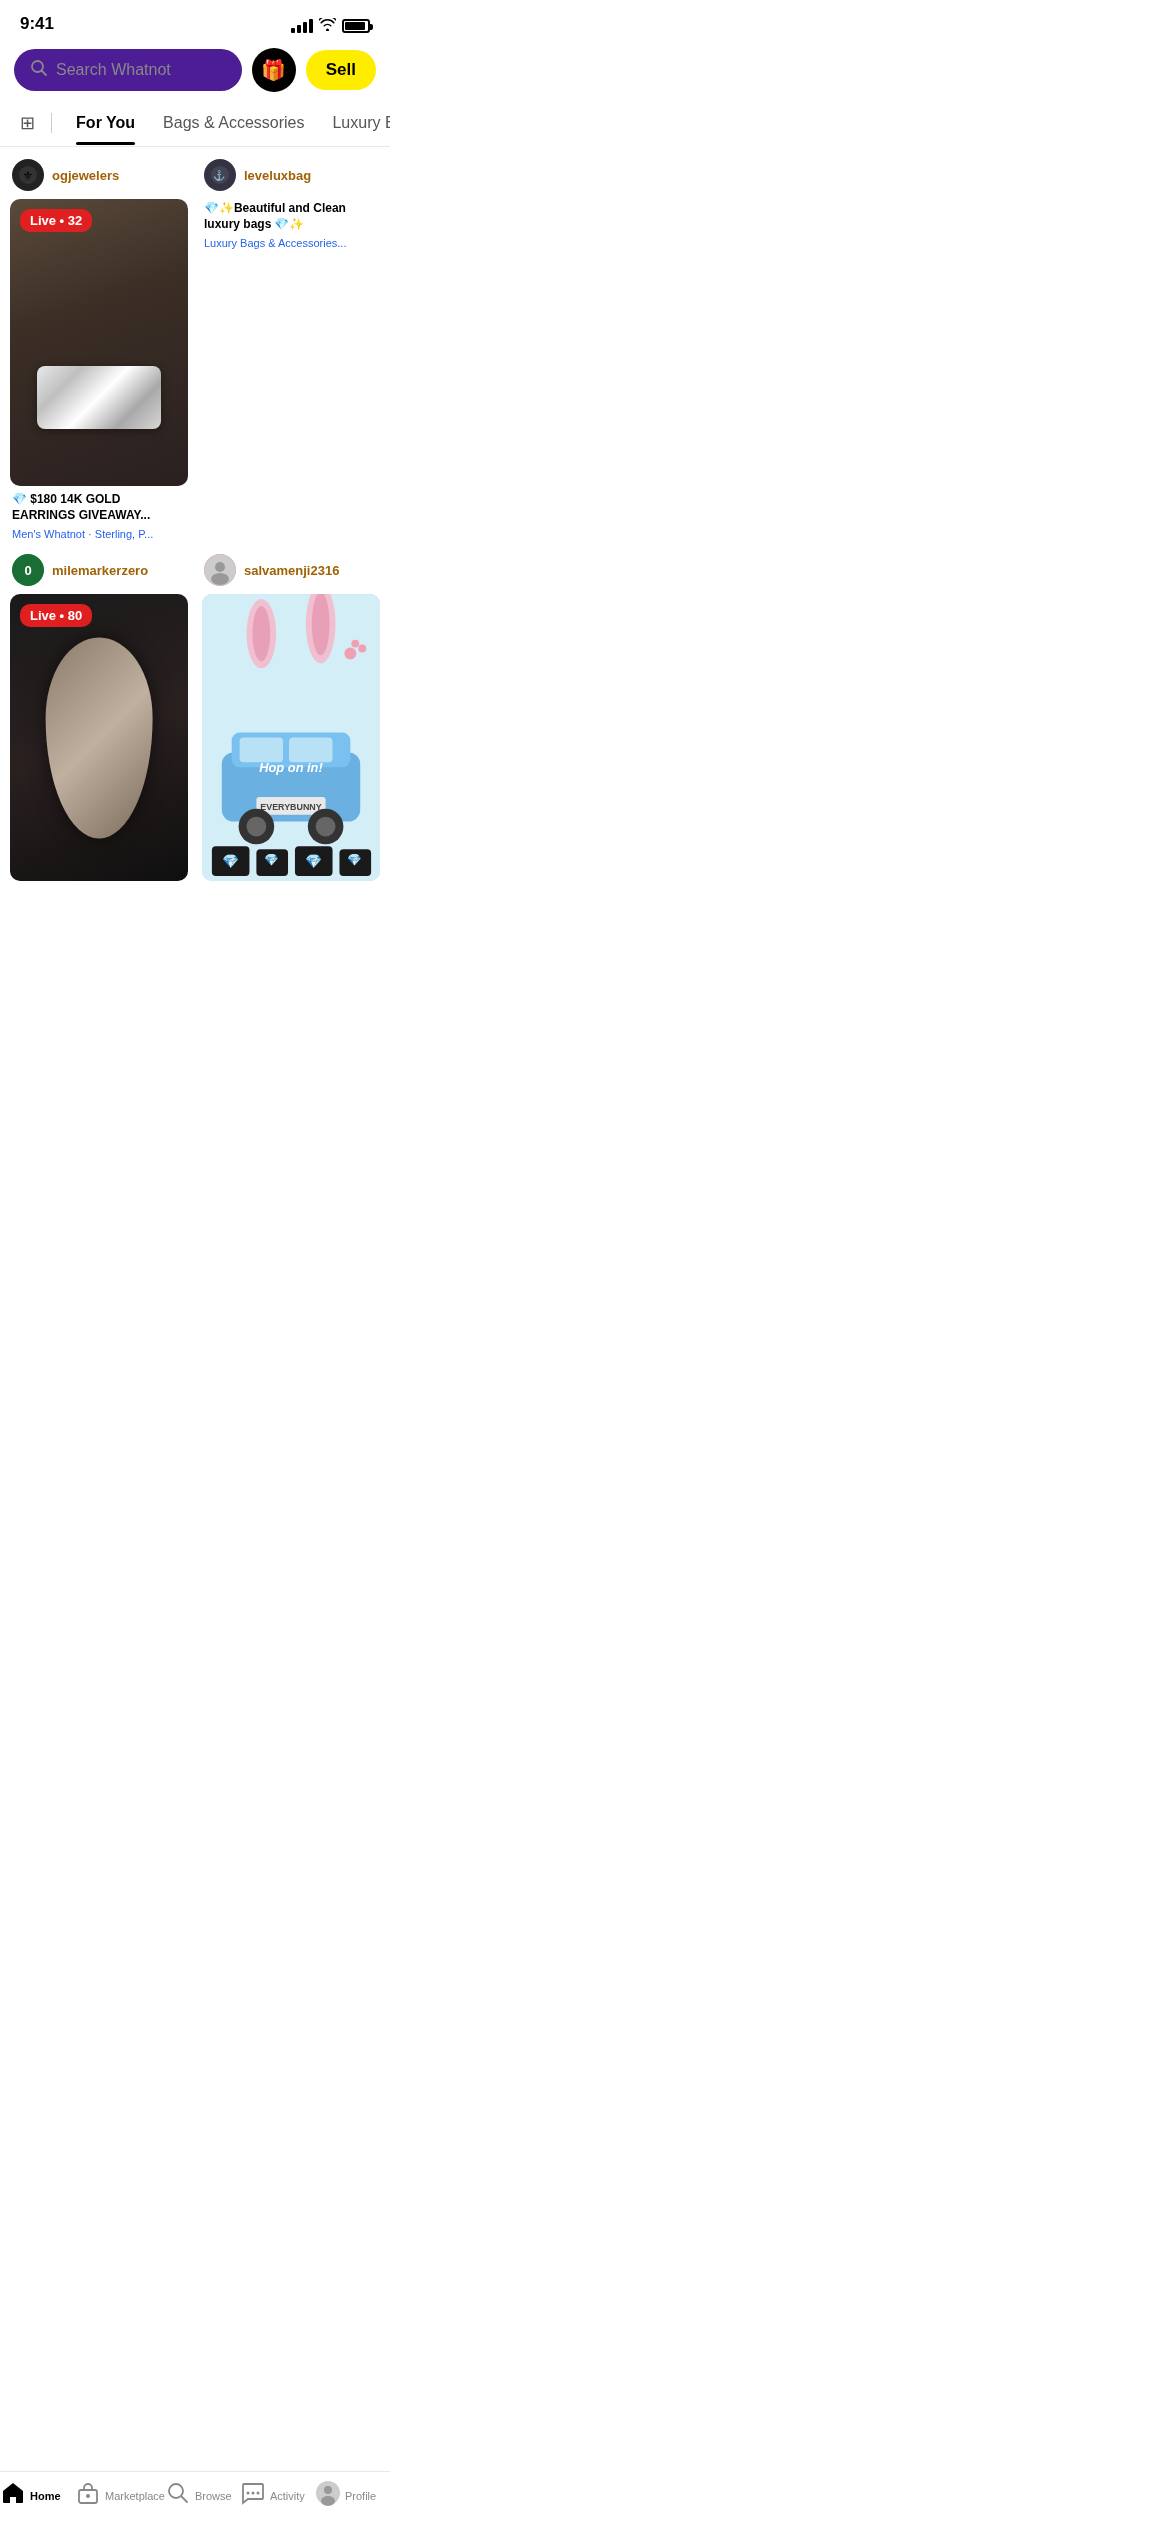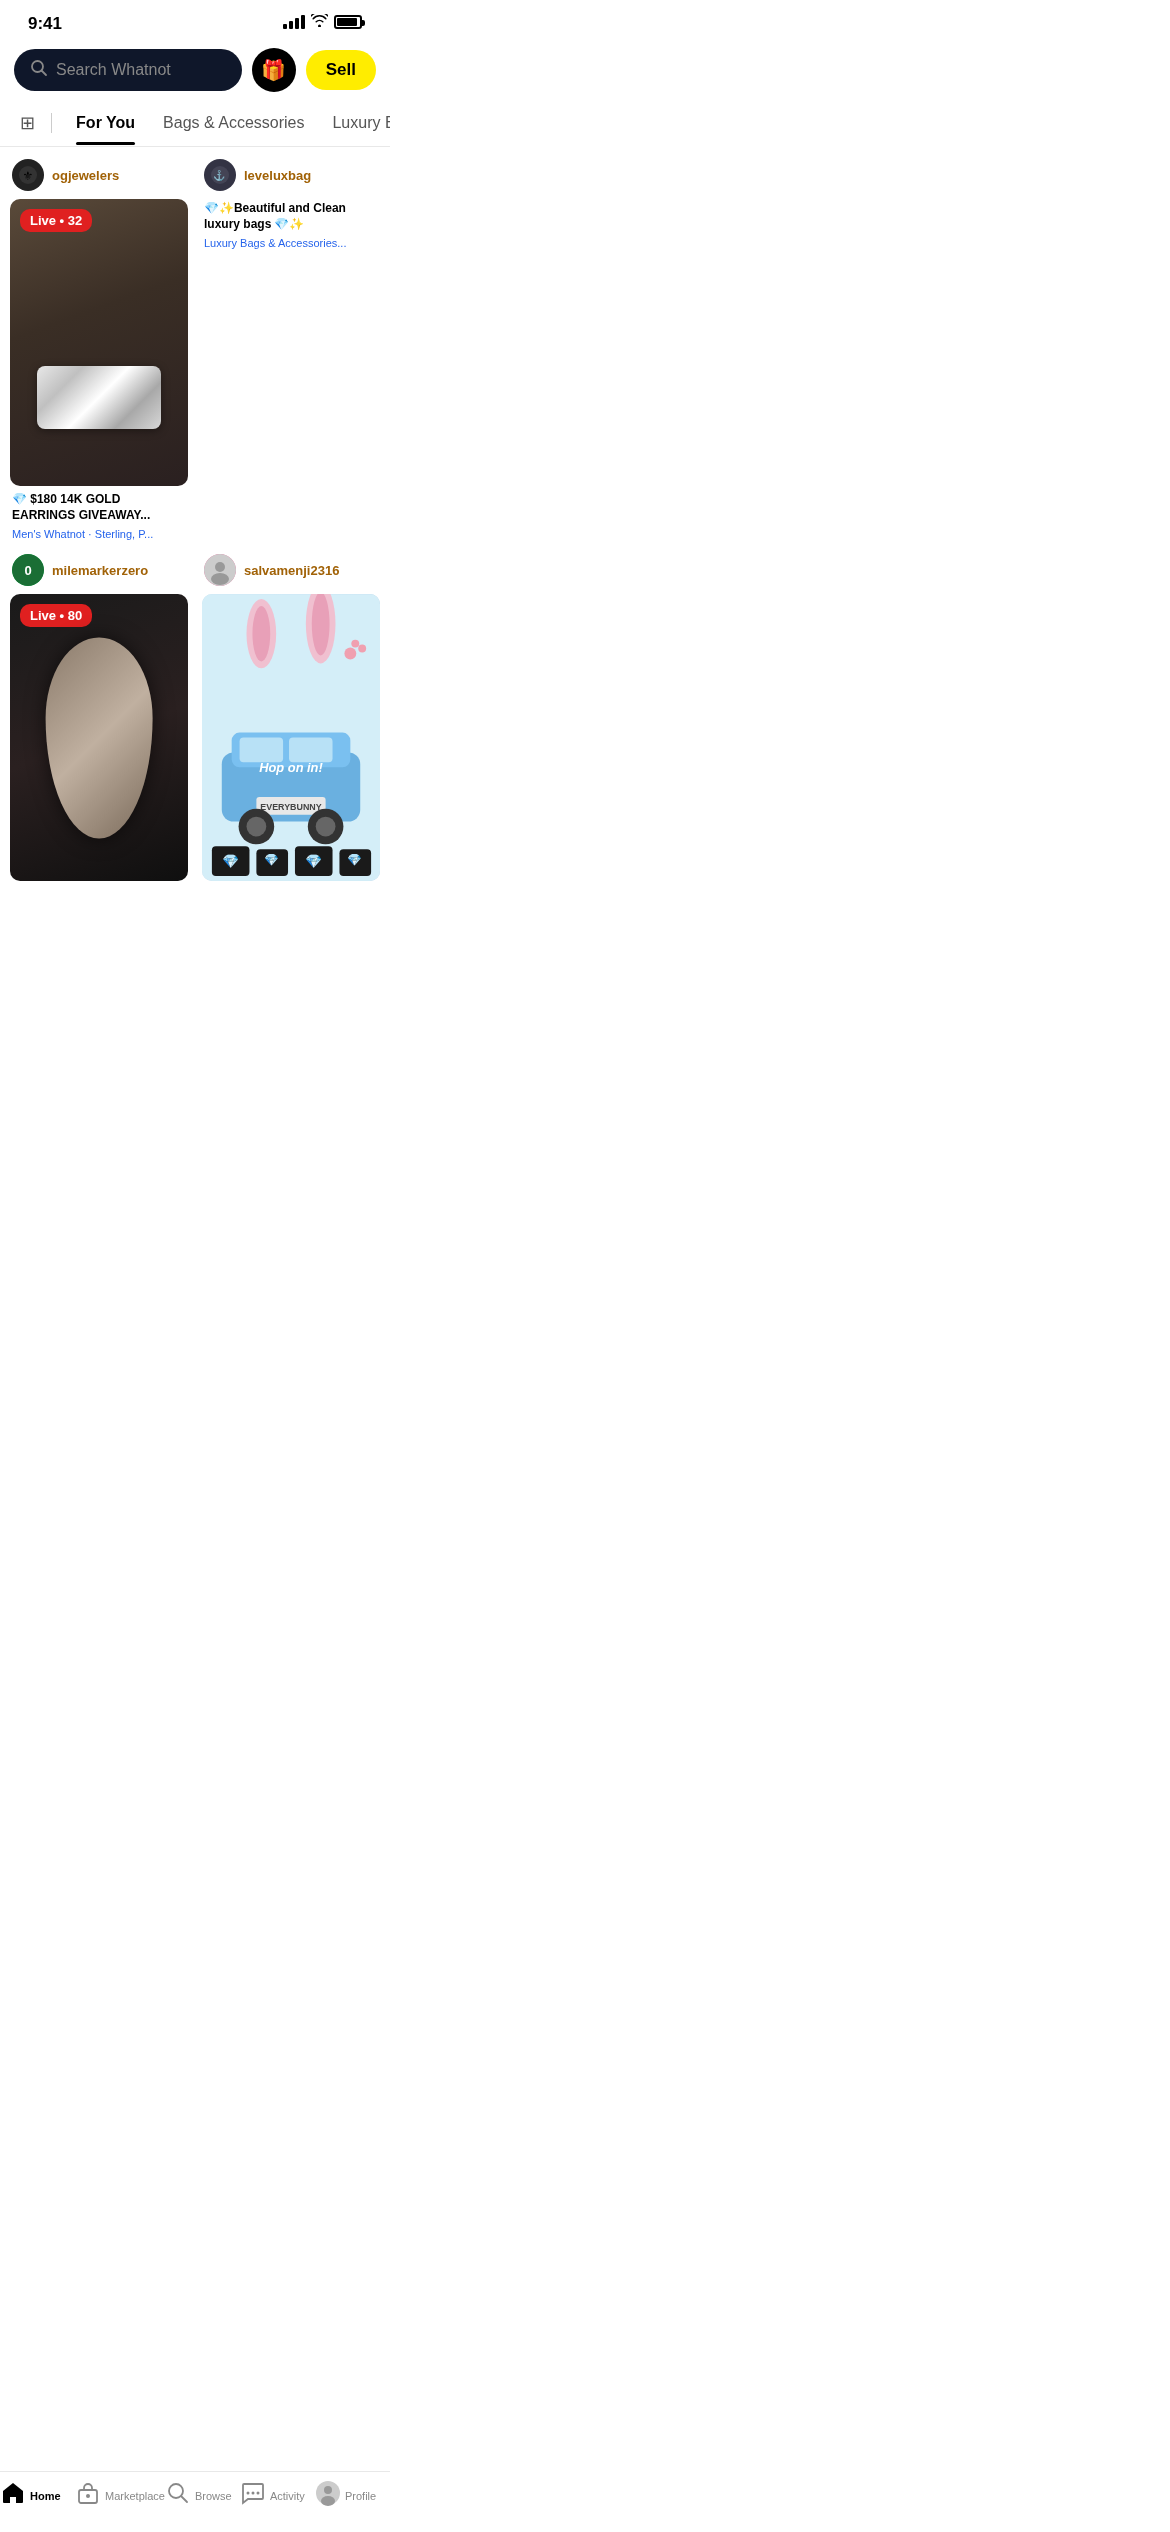--- a/index.html
+++ b/index.html
@@ -10,22 +10,22 @@
       width: 390px;
       min-height: 844px;
       overflow-x: hidden;
       position: relative;
     }
 
     
     .status-bar {
       display: flex;
       justify-content: space-between;
-      align-items: flex-start;
-      padding: 14px 28px 6px;
+      align-items: flex-end;
+      padding: 14px 20px 6px;
       font-weight: 700;
       font-size: 17px;
     }
     .status-bar-time { font-size: 17px; font-weight: 700; }
     .status-bar-icons { display: flex; align-items: center; gap: 6px; }
     .signal-bars { display: flex; align-items: flex-end; gap: 2px; }
     .signal-bar { background: #000; border-radius: 1px; width: 4px; }
     .signal-bar:nth-child(1) { height: 5px; }
     .signal-bar:nth-child(2) { height: 8px; }
     .signal-bar:nth-child(3) { height: 11px; }
@@ -39,21 +39,21 @@
     .search-area {
       display: flex;
       align-items: center;
       padding: 8px 14px;
       gap: 10px;
     }
     .search-bar {
       flex: 1;
       display: flex;
       align-items: center;
-      background: #0f172a;
+      background: #4c1d95;
       border-radius: 30px;
       padding: 10px 16px;
       gap: 8px;
     }
     .search-icon-svg { color: #888; font-size: 16px; }
     .search-placeholder { color: #888; font-size: 16px; }
     .gift-btn {
       width: 44px; height: 44px;
       background: #000;
       border-radius: 50%;

